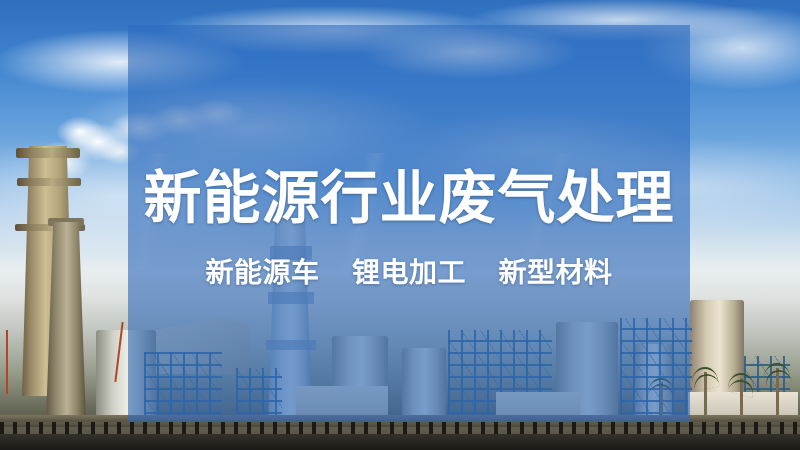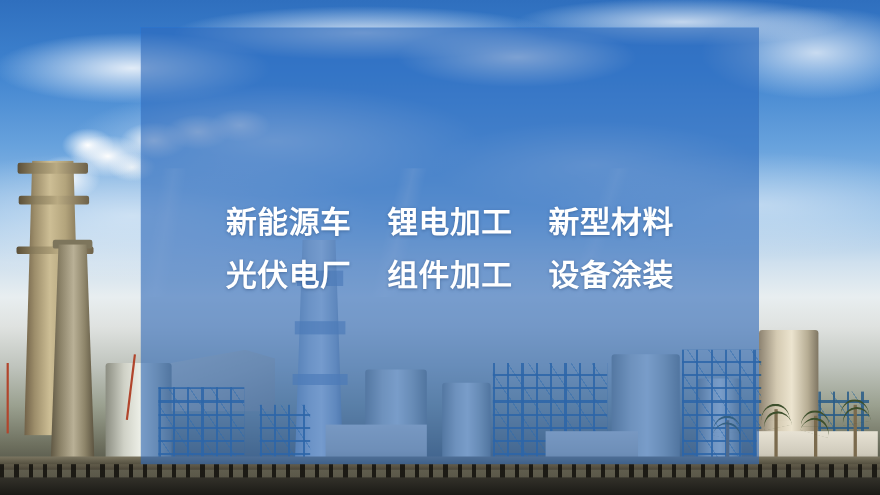--- a/index.html
+++ b/index.html
@@ -314,31 +314,25 @@
     </div>
 
     <div class="pier"></div>
     <div class="pier-posts"></div>
     <div class="foreground"></div>
   </div>
 
   <div class="overlay-panel"></div>
 
   <div class="text-block">
+    <h1 class="headline">新能源行业废气处理</h1>
 
     <div class="subline">
       <span>新能源车</span>
       <span class="sub-gap"></span>
       <span>锂电加工</span>
       <span class="sub-gap"></span>
       <span>新型材料</span>
     </div>
 
-    <div class="subline">
-      <span>光伏电厂</span>
-      <span class="sub-gap"></span>
-      <span>组件加工</span>
-      <span class="sub-gap"></span>
-      <span>设备涂装</span>
-    </div>
   </div>
 
 </div>
 
 </body></html>

